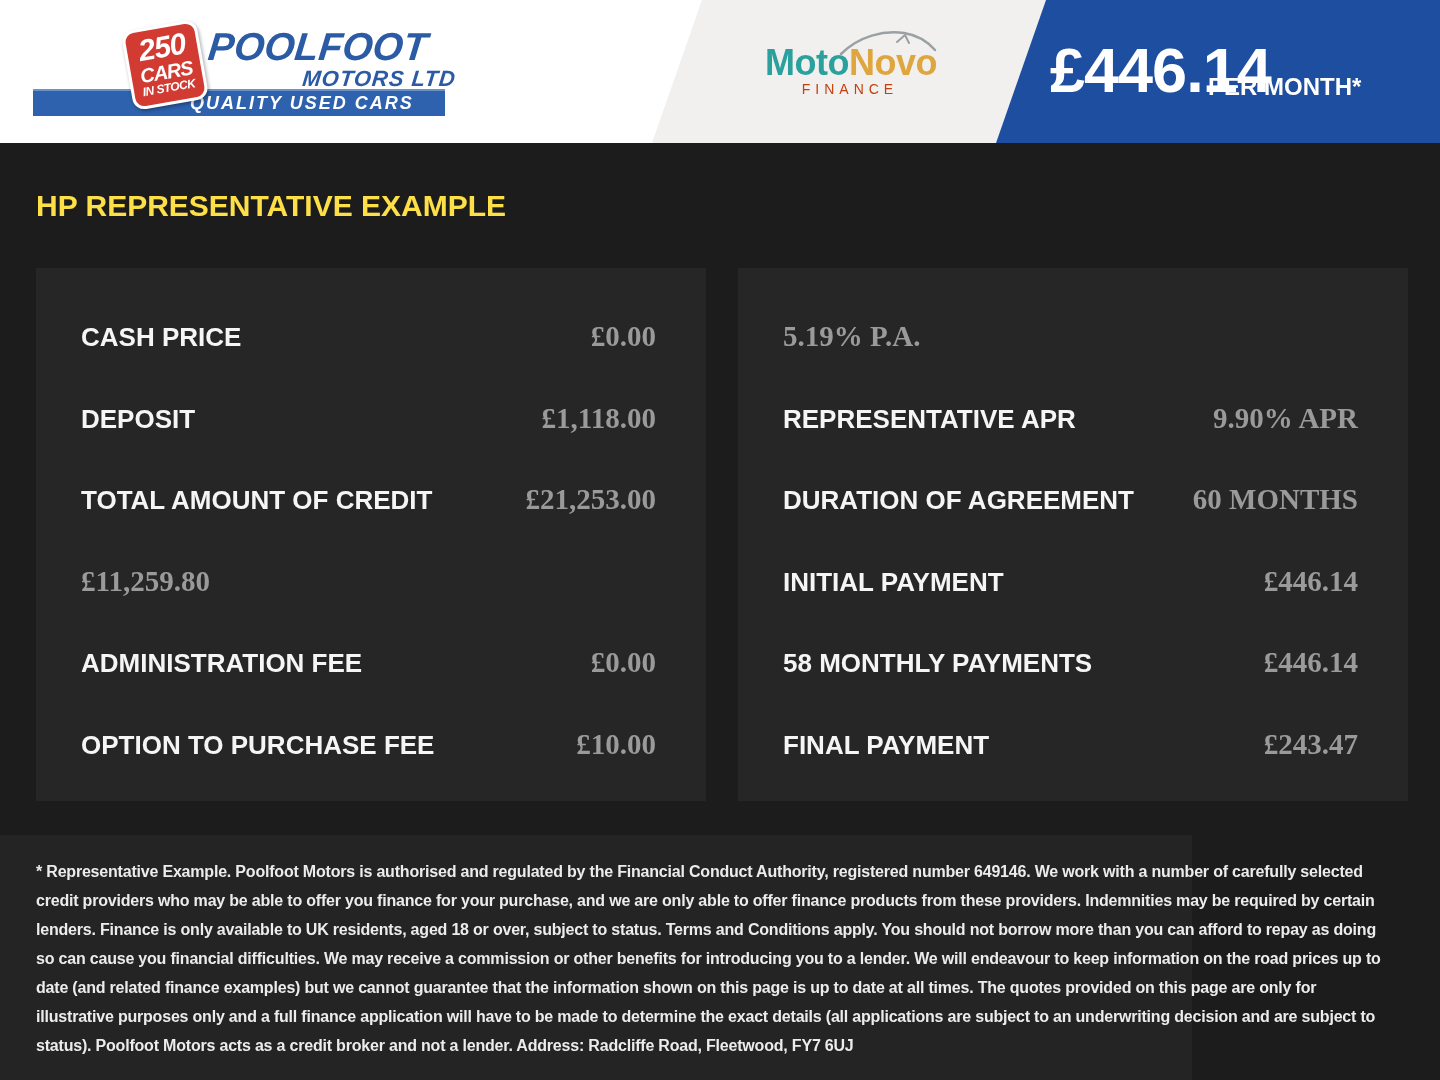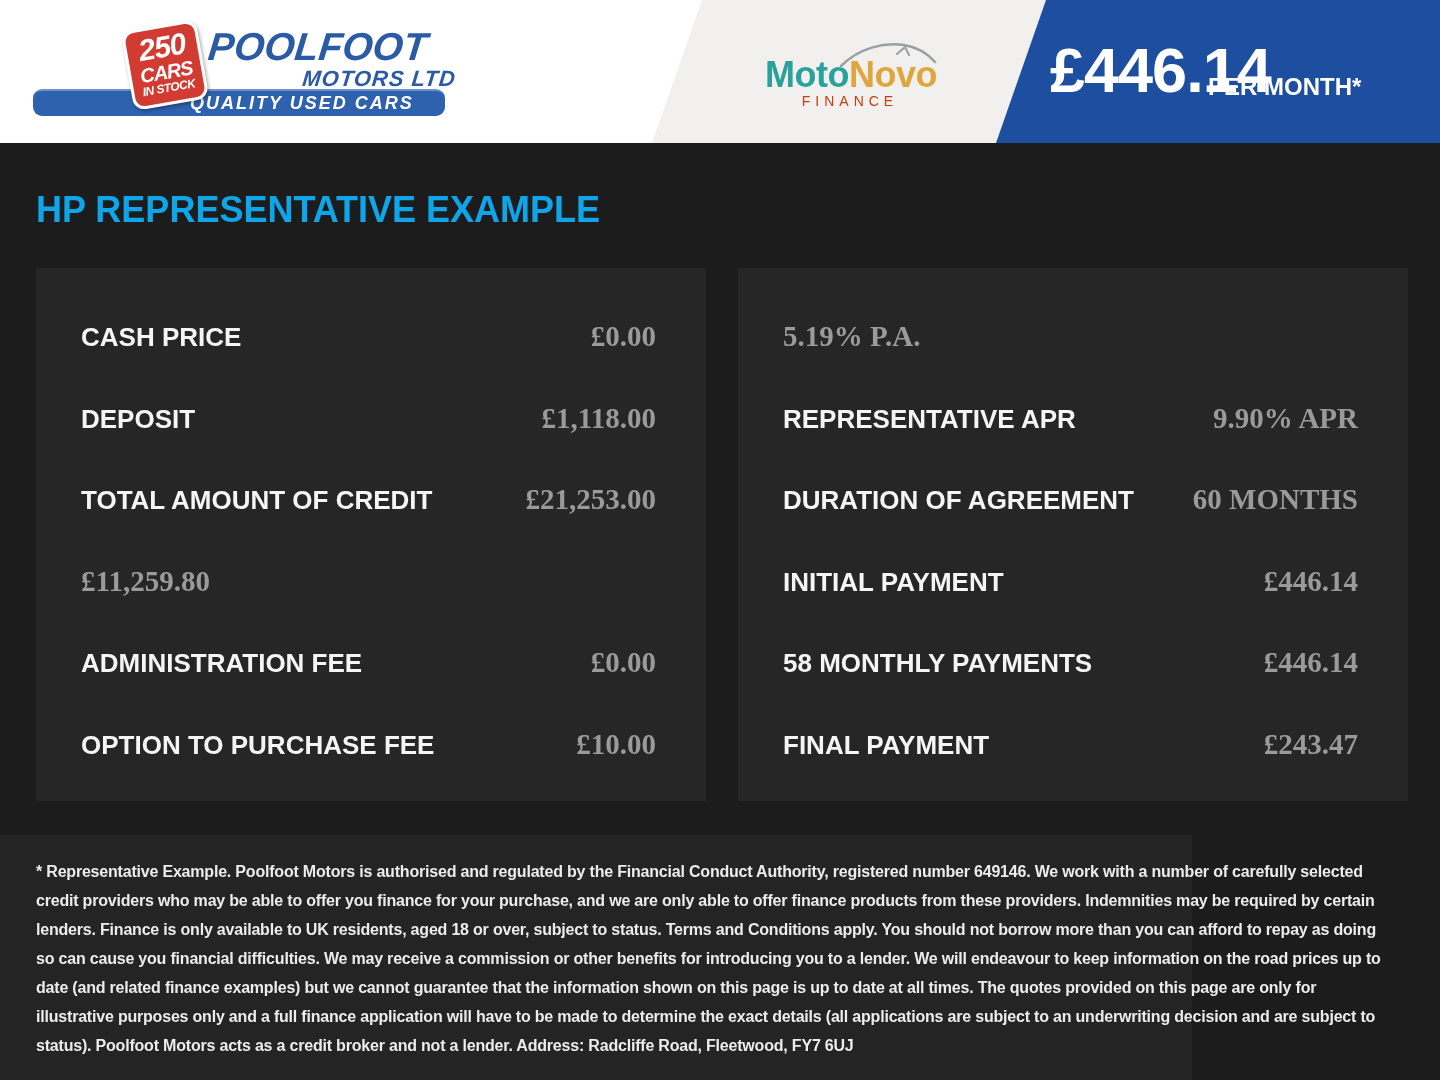--- a/index.html
+++ b/index.html
@@ -16,21 +16,21 @@
     clip-path:polygon(702px 0, 1046px 0, 996px 143px, 652px 143px);
   }
   .header-blue {
     position:absolute; left:0; top:0; width:1440px; height:143px; background:#1d4e9f;
     clip-path:polygon(1046px 0, 1440px 0, 1440px 143px, 996px 143px);
   }
 
   
   .tagline-bar {
     position:absolute; left:33px; top:89px; width:412px; height:27px;
-    background:#2e62ae; border-top:2px solid #6c92c9; z-index:2;border-radius:9px;
+    background:#2e62ae; border-top:2px solid #6c92c9; z-index:2;
   }
   .tagline {
     position:absolute; left:157px; top:2px; color:#ffffff; font-weight:bold; font-style:italic;
     font-size:18px; letter-spacing:2px; white-space:nowrap;
   }
   .stock-badge {
     position:absolute; left:127px; top:25px; width:76px; height:80px; z-index:3;
     background:#d23b31; border:3px solid #ffffff; border-radius:12px;
     transform:rotate(-10deg); box-shadow:1px 2px 4px rgba(0,0,0,.35);
     color:#ffffff; text-align:center; font-weight:bold; font-style:italic;
@@ -39,41 +39,41 @@
   .stock-badge .b2 { font-size:20px; line-height:20px; letter-spacing:-1px; }
   .stock-badge .b3 { font-size:12px; line-height:13px; letter-spacing:-0.5px; }
   .dealer-name {
     position:absolute; left:207px; top:27px; width:255px; z-index:3;
     color:#2c5ba6; font-weight:bold; font-style:italic; transform:skewX(-6deg);
   }
   .dealer-name .dn1 { font-size:39px; line-height:40px; letter-spacing:0px; white-space:nowrap; }
   .dealer-name .dn2 { font-size:22px; line-height:24px; text-align:right; letter-spacing:1px; padding-right:4px; white-space:nowrap; }
 
   
-  .motonovo { position:absolute; left:765px; top:56px; z-index:2; }
+  .motonovo { position:absolute; left:765px; top:44px; z-index:2; }
   .mn-text { font-size:36px; font-weight:bold; line-height:38px; letter-spacing:-0.5px; white-space:nowrap; }
   .mn-moto { color:#2ba19e; }
   .mn-novo { color:#dfa640; }
   .mn-finance { text-align:center; font-size:14px; font-weight:normal; letter-spacing:5px; color:#c2410c; margin-top:-1px; padding-right:2px; }
   .car-swoosh { position:absolute; left:74px; top:-16px; }
 
   
   .banner-amount {
     position:absolute; left:1050px; top:34px; z-index:2; color:#ffffff;
     font-size:63px; font-weight:bold; letter-spacing:-1px; white-space:nowrap;
   }
   .banner-suffix {
     position:absolute; left:1208px; top:73px; z-index:2; color:#ffffff;
     font-size:24px; font-weight:bold; white-space:nowrap;
   }
 
   
   .page-title {
-    position:absolute; left:36px; top:189px; color:#0ea5e9;
-    font-size:36px; font-weight:bold; letter-spacing:0px; white-space:nowrap;
+    position:absolute; left:36px; top:189px; color:#fde047;
+    font-size:30px; font-weight:bold; letter-spacing:0px; white-space:nowrap;
   }
 
   
   .panel { position:absolute; top:268px; width:670px; height:533px; background:#262626; }
   .panel-left  { left:36px; }
   .panel-right { left:738px; }
   .panel-inner {
     display:flex; flex-direction:column; justify-content:space-between;
     height:100%; padding:52px 50px 40px 45px;
   }

